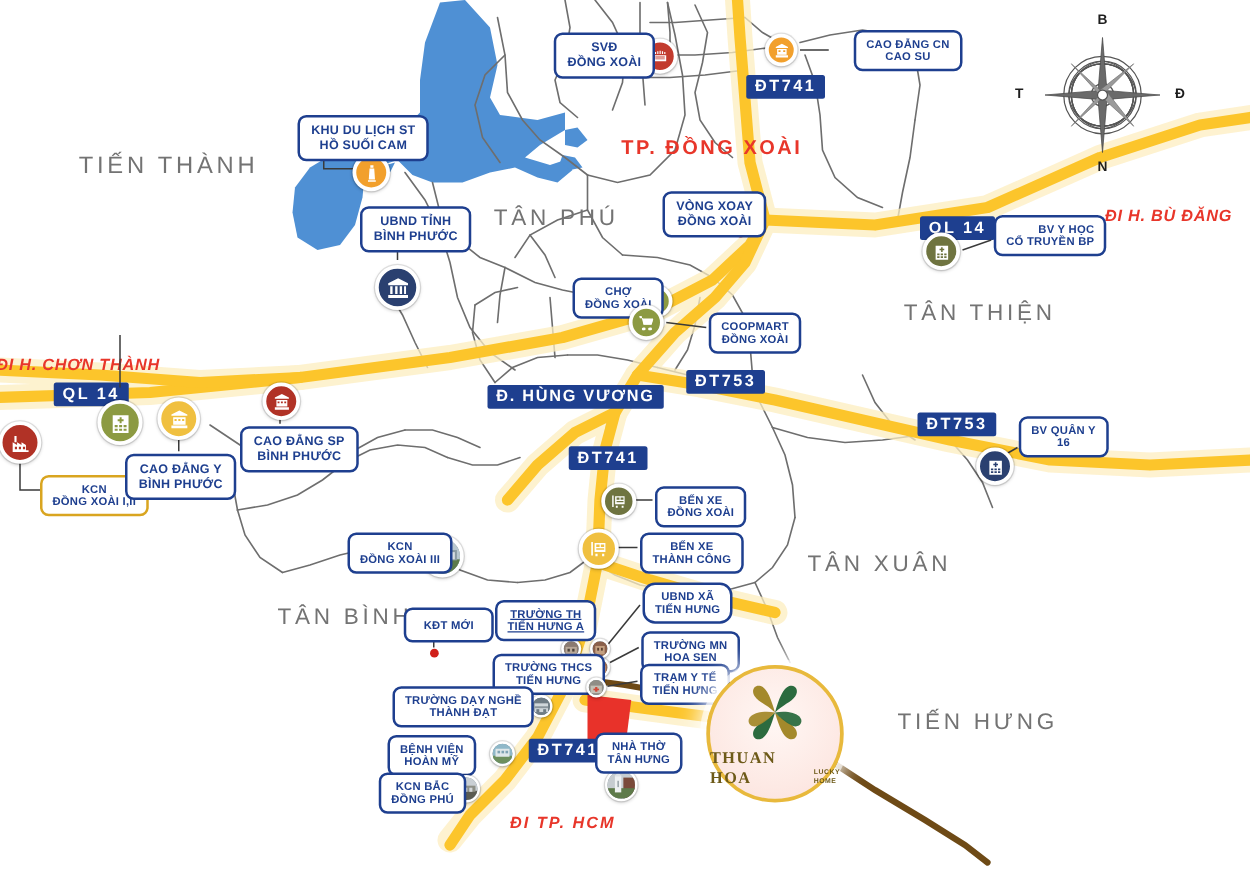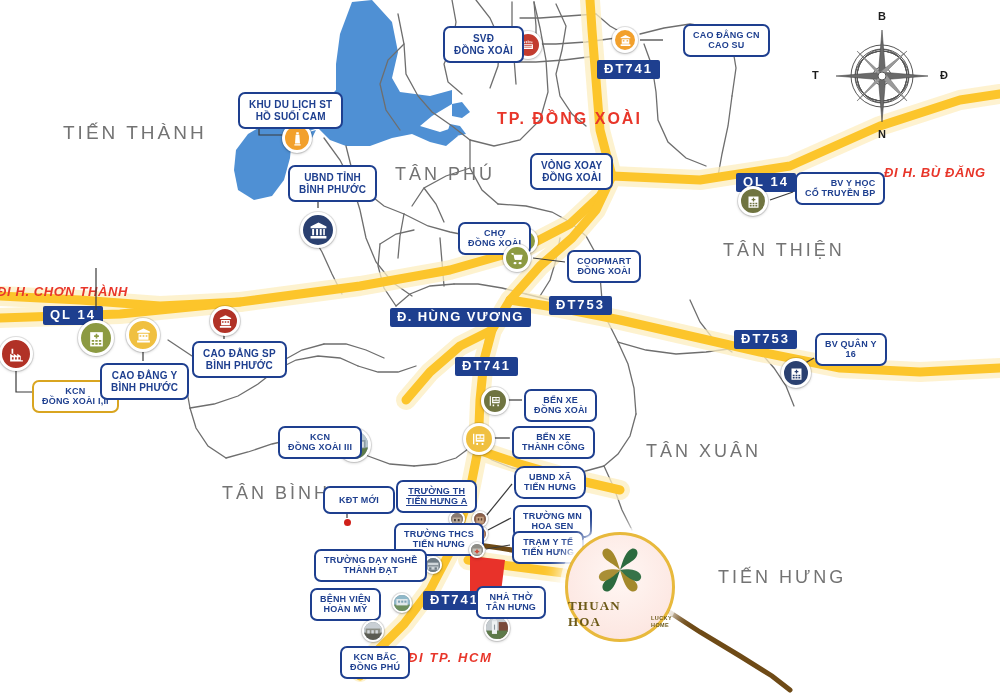--- a/index.html
+++ b/index.html
@@ -597,21 +597,21 @@
   <div class="poi-marker photo" style="left:362px; top:620px; width:22px; height:22px; border-width:2px;">
     <svg class="ph" viewBox="0 0 22 22">
       <rect width="22" height="22" fill="#c9cfd4"></rect>
       <rect y="13" width="22" height="9" fill="#5a5b52"></rect>
       <rect x="2" y="8" width="18" height="6" fill="#8d8f86"></rect>
       <rect x="4" y="10" width="3" height="4" fill="#d2d6d9"></rect>
       <rect x="9" y="10" width="3" height="4" fill="#d2d6d9"></rect>
       <rect x="14" y="10" width="3" height="4" fill="#d2d6d9"></rect>
     </svg>
   </div>
-  <div class="poi-box" style="left:303px; top:646px;margin-left:37px;">
+  <div class="poi-box" style="left:303px; top:618px;">
     <div>KCN BẮC</div>
     <div>ĐỒNG PHÚ</div>
   </div>
 
   <div class="dot-marker" style="left:494px; top:607px;"></div>
   <div class="poi-marker photo" style="left:484px; top:615px; width:26px; height:26px; border-width:2px;">
     <svg class="ph" viewBox="0 0 26 26">
       <rect width="26" height="26" fill="#c6ccd0"></rect>
       <rect x="15" y="6" width="11" height="20" fill="#7a4a3a"></rect>
       <rect y="16" width="26" height="10" fill="#5e7a4a"></rect>

